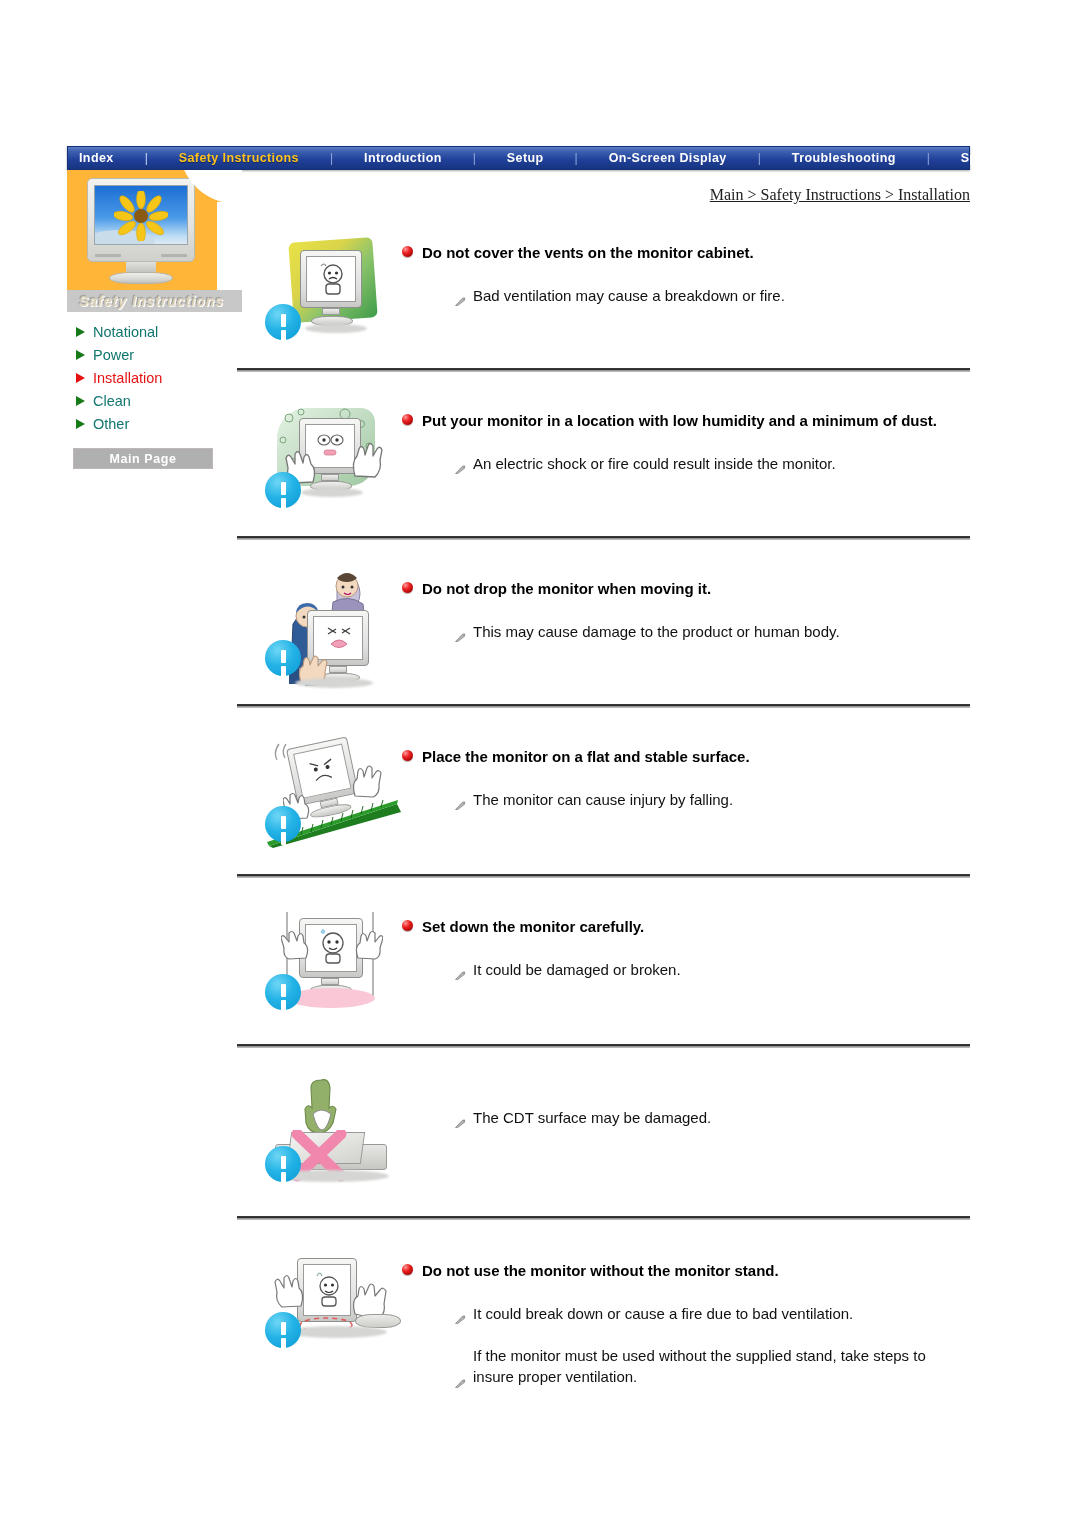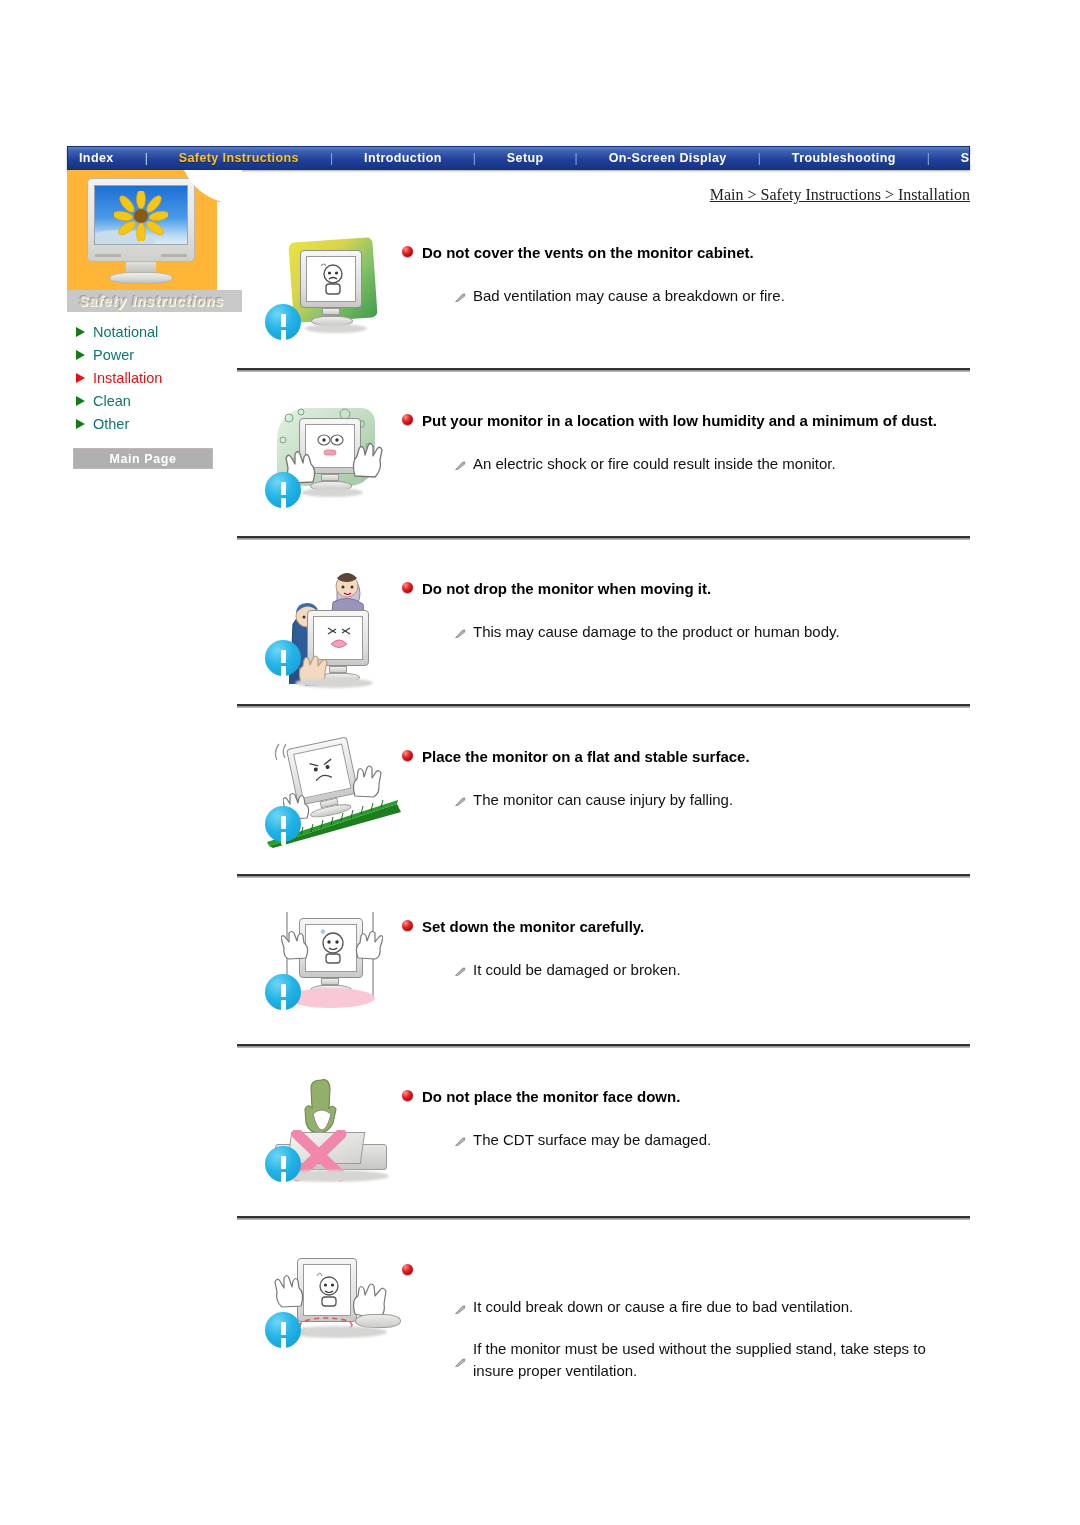--- a/index.html
+++ b/index.html
@@ -249,21 +249,21 @@
     border-radius: 50%;
     background: radial-gradient(circle at 32% 28%, #ff9a9a 0%, #ec2020 38%, #a80505 78%, #6e0202 100%);
     margin-right: 9px;
     margin-top: 4px;
     flex: none;
     box-shadow: 0 1px 1px rgba(0,0,0,0.3);
   }
   .bullets { margin-top: 16px; padding-left: 53px; }
   .bullet {
     display: flex;
-    align-items: center;
+    align-items: flex-end;
     font-size: 15px;
     color: #111111;
     line-height: 1.42;
     margin-bottom: 2px;
     margin-top: 21px;
   }
   .pencil {
     flex: none;
     margin: 5px 7px 0 0;
     opacity: 0.75;
@@ -719,24 +719,20 @@
             </div>
             <svg width="60" height="52" viewBox="0 0 60 52" style="position:absolute;left:22px;top:52px;">
               <path d="M8 4 L52 46" stroke="#f287ad" stroke-width="11" stroke-linecap="round" fill="none"></path>
               <path d="M52 4 L8 46" stroke="#f287ad" stroke-width="11" stroke-linecap="round" fill="none"></path>
             </svg>
             <div class="shadowblob" style="left:4px;top:92px;width:118px;height:12px;"></div>
           </div>
         </div>
       </div>
       <div class="text-cell">
-        <div class="heading">
-          <span class="redball"></span>
-          <span>Do not place the monitor face down.</span>
-        </div>
         <div class="bullets">
           <div class="bullet">
             <svg class="pencil" width="11" height="9" viewBox="0 0 11 9">
               <path d="M0.5 8.5 L7.5 1.2 L9.8 3 L2.8 8.5 Z" fill="#9a9a9a" stroke="#555" stroke-width="0.7"></path>
               <path d="M7.5 1.2 L9.2 0.3 L10.4 1.8 L9.8 3 Z" fill="#6b6b6b"></path>
             </svg>
             <span class="bullet-text">The CDT surface may be damaged.</span>
           </div>
         </div>
       </div>
@@ -772,20 +768,21 @@
             <svg width="58" height="18" viewBox="0 0 58 18" style="position:absolute;left:26px;top:62px;">
               <ellipse cx="29" cy="9" rx="26" ry="7" fill="none" stroke="#e05a5a" stroke-width="1.6" stroke-dasharray="5 4"></ellipse>
             </svg>
             <div class="shadowblob" style="left:16px;top:72px;width:100px;height:12px;"></div>
           </div>
         </div>
       </div>
       <div class="text-cell">
         <div class="heading">
           <span class="redball"></span>
+          <span>Do not use the monitor without the monitor stand.</span>
         </div>
         <div class="bullets">
           <div class="bullet">
             <svg class="pencil" width="11" height="9" viewBox="0 0 11 9">
               <path d="M0.5 8.5 L7.5 1.2 L9.8 3 L2.8 8.5 Z" fill="#9a9a9a" stroke="#555" stroke-width="0.7"></path>
               <path d="M7.5 1.2 L9.2 0.3 L10.4 1.8 L9.8 3 Z" fill="#6b6b6b"></path>
             </svg>
             <span class="bullet-text">It could break down or cause a fire due to bad ventilation.</span>
           </div>
           <div class="bullet">

